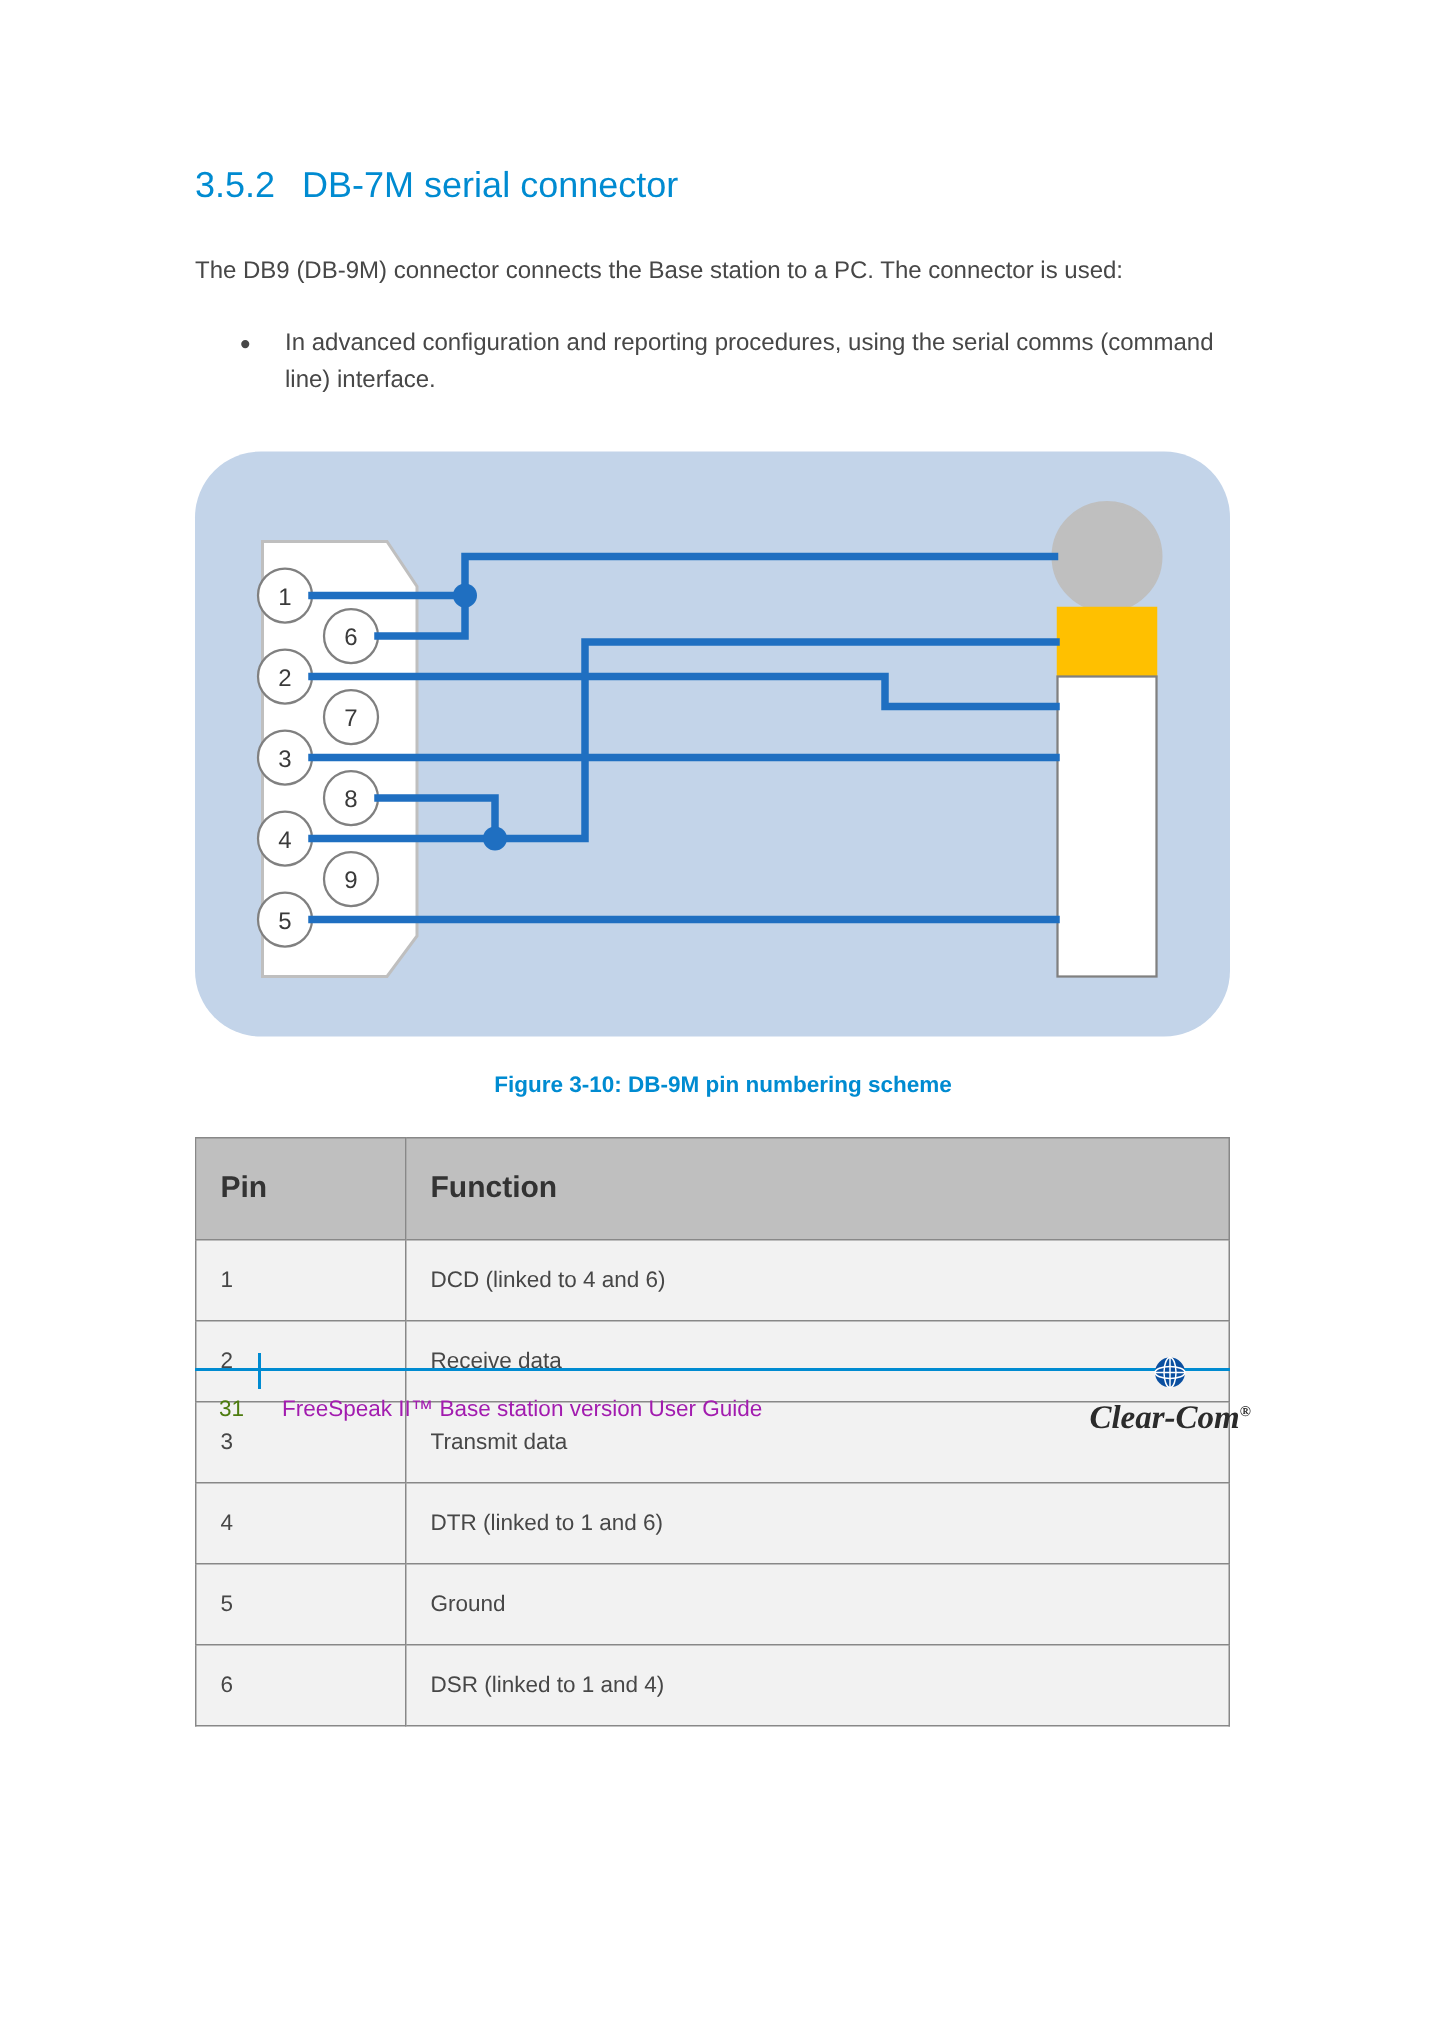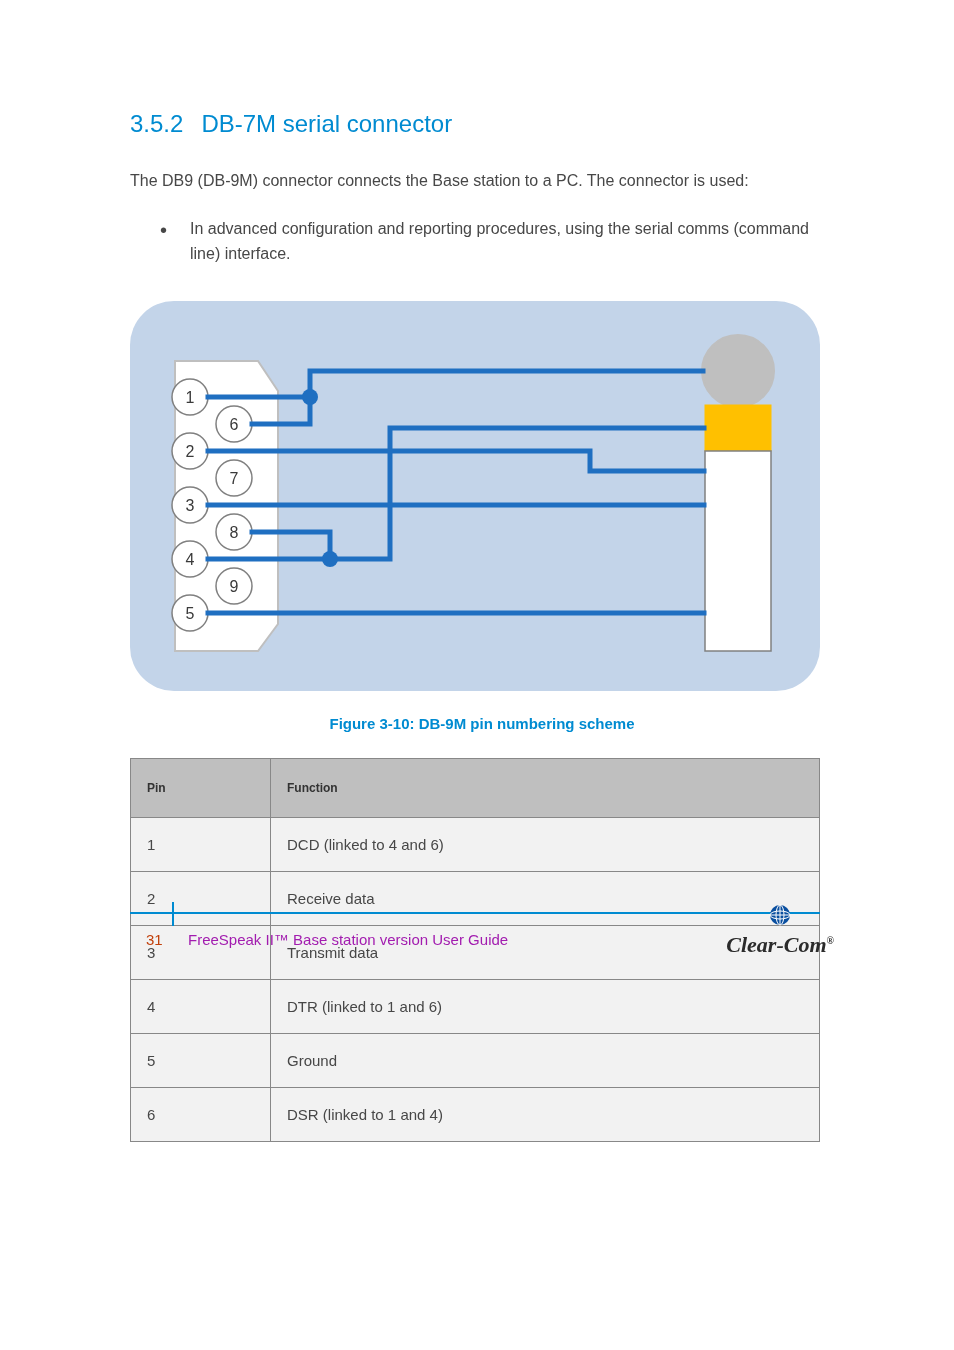--- a/index.html
+++ b/index.html
@@ -9,26 +9,26 @@
   .section-title { color: #008bd1; font-size: 24px; font-weight: 400; margin-left: 18px; }
   .section-row { display: flex; align-items: baseline; margin-bottom: 30px; }
   .body-text { color: #474747; font-size: 16px; line-height: 1.6; margin: 0 0 22px 0; }
   ul.bullets { list-style: none; margin: 0 0 28px 30px; }
   ul.bullets li { position: relative; color: #474747; font-size: 16px; line-height: 1.6; margin-bottom: 34px; padding-left: 30px; }
   ul.bullets li::before { content: "•"; position: absolute; left: 0; top: -2px; font-size: 20px; color: #474747; }
   .diagram-card { width: 690px; height: 390px; margin: 0 0 24px 0; border-radius: 44px; background: #c3d4e9; position: relative; }
   .diagram-svg { position: absolute; left: 0; top: 0; }
   .figure-caption { text-align: center; color: #008bd1; font-size: 15px; font-weight: 700; margin: 0 0 26px 0; }
   table.pintab { width: 690px; border-collapse: collapse; }
-  table.pintab th { background: #bfbfbf; text-align: left; font-weight: 700; color: #333; font-size: 12px; padding: 22px 16px; border: 1px solid #888; }
+  table.pintab th { background: #bfbfbf; text-align: left; font-weight: 700; color: #333; font-size: 20px; padding: 22px 16px; border: 1px solid #888; }
   table.pintab td { background: #f2f2f2; color: #474747; font-size: 15px; padding: 16px 16px; border: 1px solid #888; height: 54px; }
   table.pintab td.col-pin { width: 140px; }
   .foot-rule { position: absolute; left: 130px; bottom: 110px; width: 690px; height: 0; border-top: 2px solid #008bd1; }
   .foot-tick { position: absolute; left: 172px; bottom: 98px; width: 0; height: 24px; border-left: 2px solid #008bd1; }
-  .page-num { position: absolute; left: 146px; bottom: 76px; color: #c2410c; font-size: 15px; }
+  .page-num { position: absolute; left: 146px; bottom: 76px; color: #4d7c0f; font-size: 15px; }
   .foot-title { position: absolute; left: 188px; bottom: 76px; color: #a21caf; font-size: 15px; }
   .logo { position: absolute; right: 120px; bottom: 66px; display: flex; align-items: center; gap: 6px; flex-direction: column; }
   .logo-text { font-family: "Times New Roman", serif; font-style: italic; font-weight: 700; font-size: 22px; color: #2b2b2b; position: relative; }
   .logo-reg { font-size: 10px; vertical-align: super; font-style: normal; }
   .num-label { font-family: Arial, sans-serif; font-size: 16px; fill: #3a3a3a; }
 </style>
 </head>
 <body>
 
 <div class="page">

